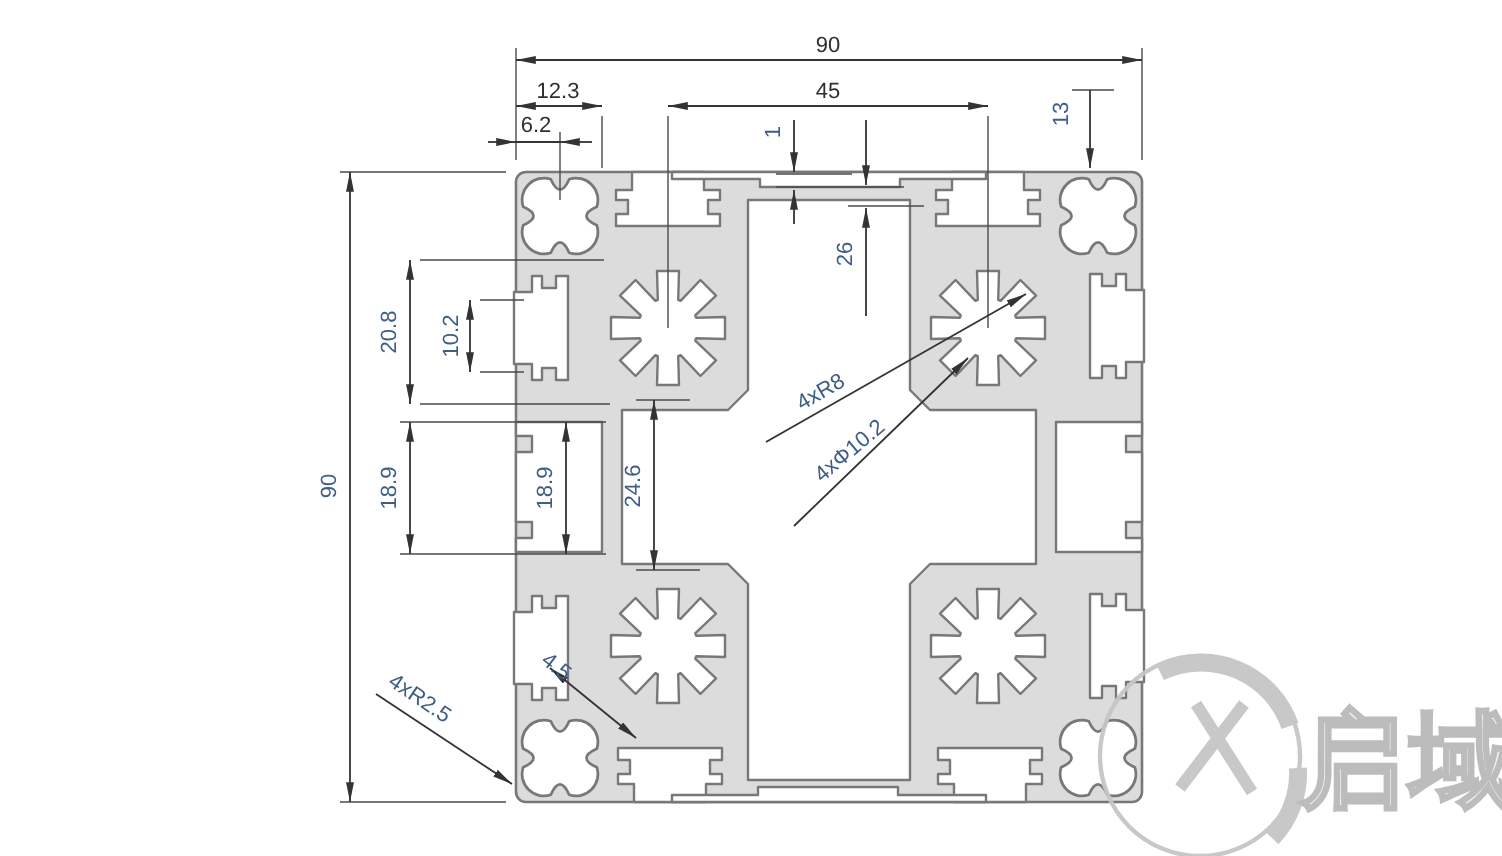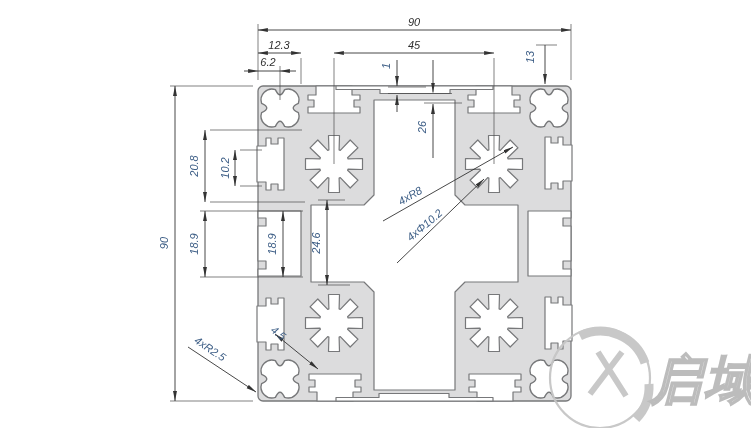--- a/index.html
+++ b/index.html
@@ -1,17 +1,17 @@
 <!DOCTYPE html>
 <html><head>
 <meta charset="utf-8">
 <style>
   html,body{margin:0;padding:0;background:#ffffff;}
   .stage{width:751px;height:428px;position:relative;background:#fff;overflow:hidden;
-         font-family:"Liberation Sans", sans-serif;font-style:italic;}
+         font-family:"Liberation Sans", sans-serif;}
   svg{display:block;}
   .ext{stroke:#4a4a4a;stroke-width:.7;fill:none;}
   .dim{stroke:#333;stroke-width:.9;fill:none;}
   .body-outline{fill:#dcdcdd;stroke:#77787a;stroke-width:1.3;}
   .hole{fill:#ffffff;stroke:#77787a;stroke-width:1.2;stroke-linejoin:round;}
   .dim-text{font-family:"Liberation Sans",sans-serif;font-size:11px;fill:#2f2f2f;}
   .dim-text-blue{font-family:"Liberation Sans",sans-serif;font-size:11px;fill:#3d5e86;}
   .wm{opacity:.95;}
   .wm-text{font-family:"Liberation Sans",sans-serif;font-size:52px;font-weight:bold;
            fill:#f4f4f4;stroke:#b9b9b9;stroke-width:1.6;letter-spacing:3px;}

